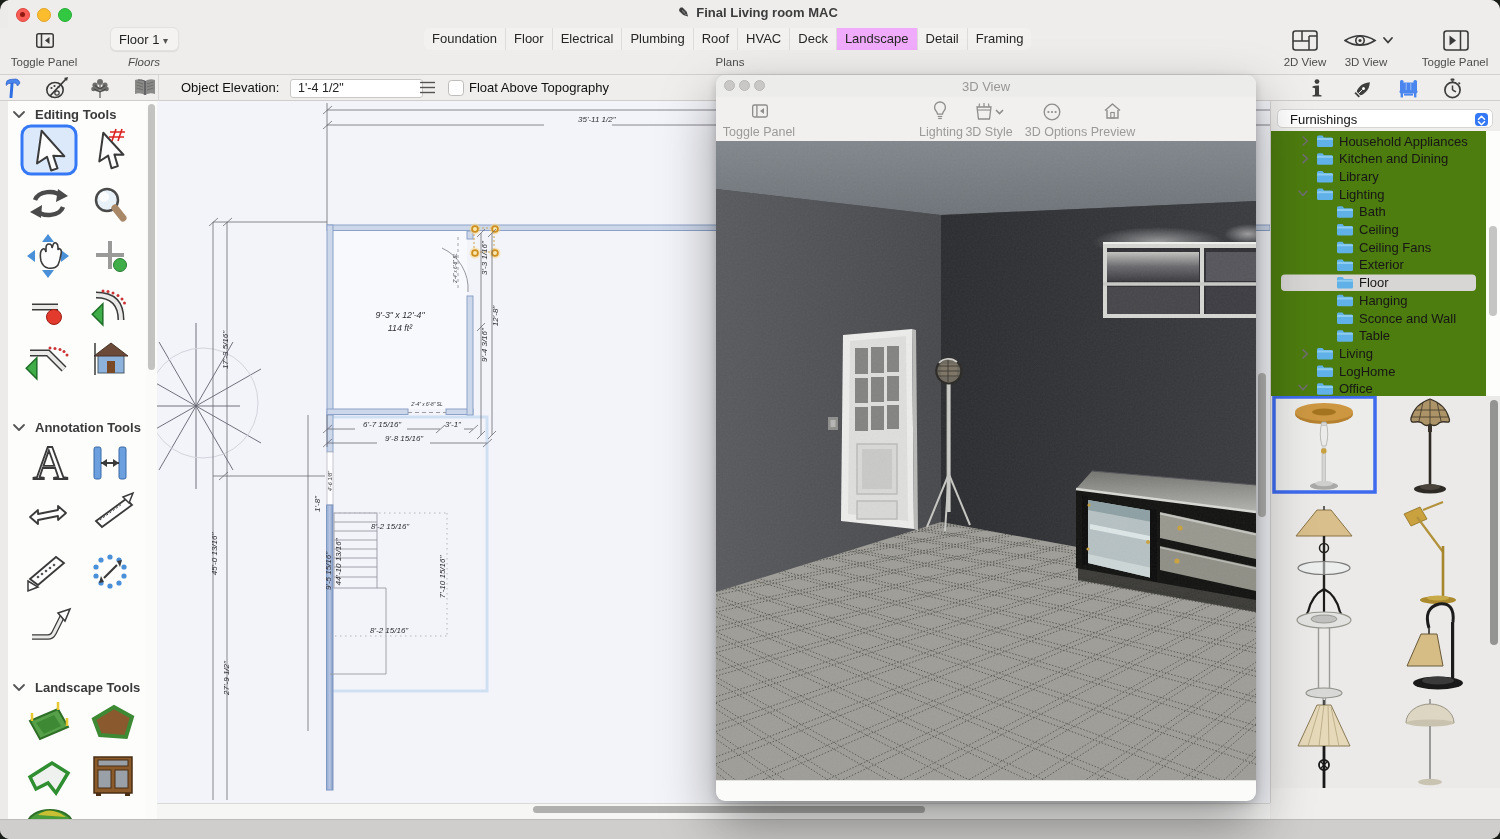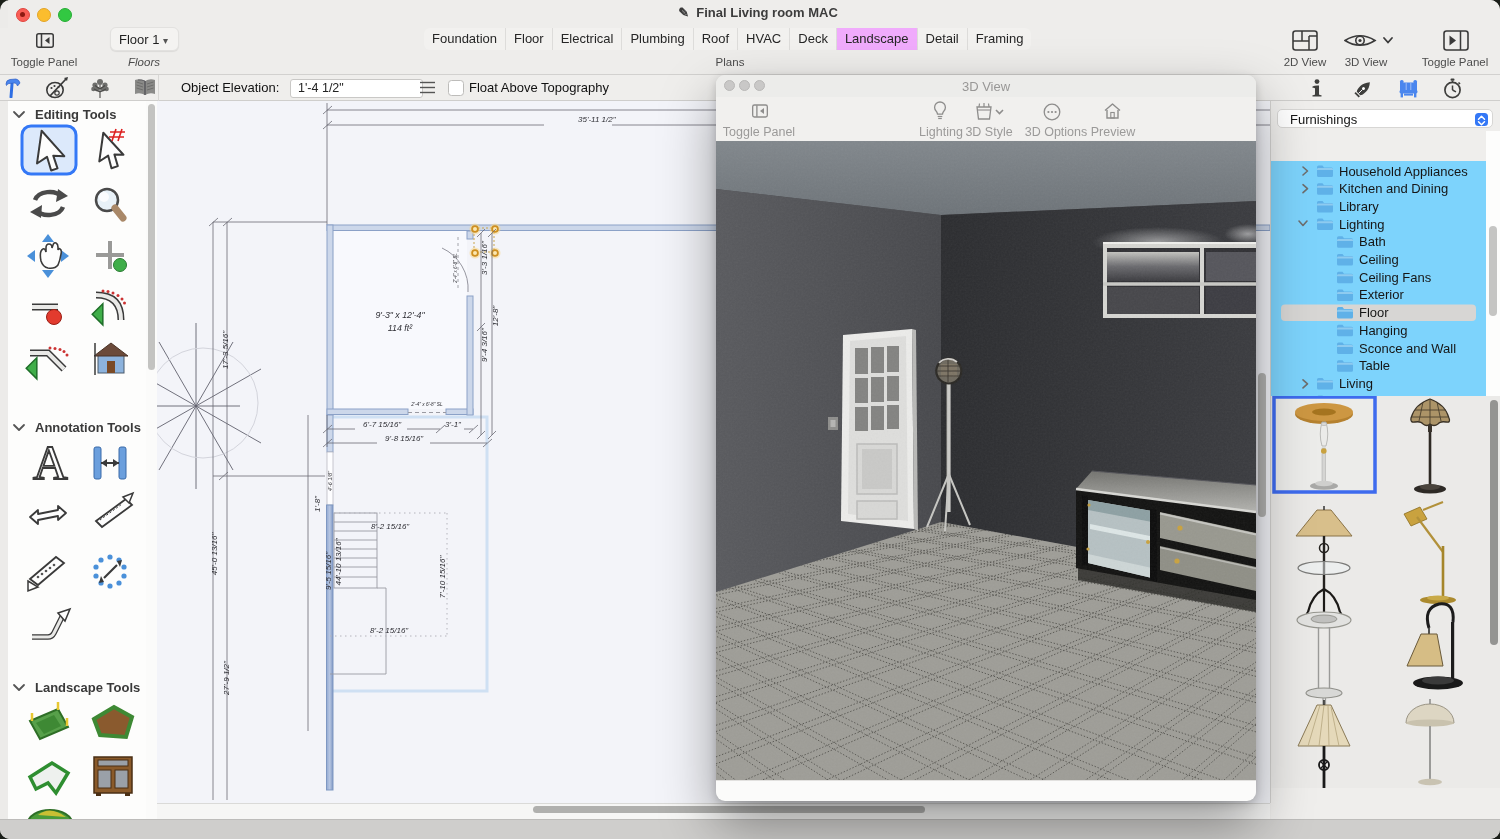--- a/index.html
+++ b/index.html
@@ -27,21 +27,21 @@
 .sthumb{position:absolute;left:148px;top:104px;width:7px;height:266px;background:#c3c3c1;border-radius:3.5px;}
 
 .canvas{position:absolute;left:157px;top:101px;width:1113px;height:702px;background:#f3f4f9;border-right:1px solid #d2d1cf;}
 .cscroll{position:absolute;left:157px;top:803px;width:1113px;height:16px;background:#f6f6f5;border-top:1px solid #dadad8;}
 .hthumb{position:absolute;left:533px;top:806px;width:392px;height:7px;border-radius:3.5px;background:#b0b0ae;}
 .vthumb{position:absolute;left:1258px;top:373px;width:8px;height:144px;border-radius:4px;background:#b5b5b3;}
 
 .rpanel{position:absolute;left:1271px;top:101px;width:229px;height:718px;background:#efeeec;}
 .dropdown{position:absolute;left:6px;top:8px;width:216px;height:19px;background:#fff;border:1px solid #d7d6d4;border-radius:5px;font-size:13px;color:#151515;line-height:19px;padding-left:12px;box-sizing:border-box;}
 .stepper{position:absolute;right:4px;top:2.5px;width:13px;height:13px;background:#3478f6;border-radius:3.5px;}
-.tree{position:absolute;left:0;top:30px;width:215px;height:265px;background:#7dd3fc;overflow:hidden;margin-top:30px;}
+.tree{position:absolute;left:0;top:30px;width:215px;height:265px;background:#4d7c0f;overflow:hidden;}
 .thumbs{position:absolute;left:0;top:295px;width:229px;height:392px;background:#ebeae8;}
 .searchbar{position:absolute;left:0;top:687px;width:229px;height:31px;background:#f4f3f1;border-top:1px solid #e0dfdd;}
 .sfield{position:absolute;left:32px;top:5px;width:188px;height:19px;background:#fff;border:1px solid #dcdbd9;border-radius:9px;box-sizing:border-box;}
 
 .bottombar{position:absolute;left:0;top:819px;width:100%;height:20px;background:#cfcecc;border-top:1px solid #bdbcba;}
 
 .win3d{position:absolute;left:716px;top:75px;width:540px;height:725px;border-radius:9px;background:#ececea;box-shadow:0 25px 55px rgba(0,0,0,0.38),0 3px 10px rgba(0,0,0,0.18);}
 .w3title{position:absolute;left:0;top:0;width:100%;height:22px;border-radius:9px 9px 0 0;background:#ececea;}
 .w3dot{position:absolute;top:4.5px;width:9px;height:9px;border-radius:50%;background:#c9c8c7;border:0.5px solid #b9b8b7;}
 .w3tools{position:absolute;left:0;top:22px;width:100%;height:44px;background:#f1f0ee;border-bottom:1px solid #d8d7d5;}

